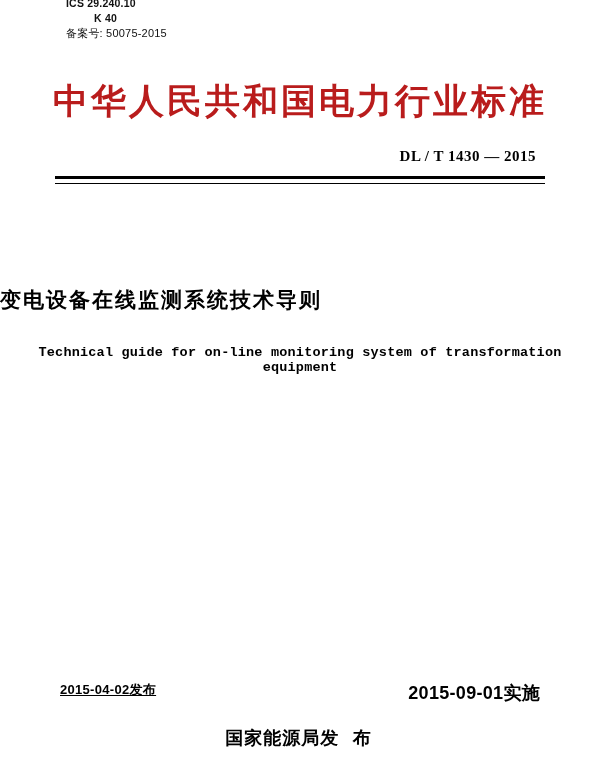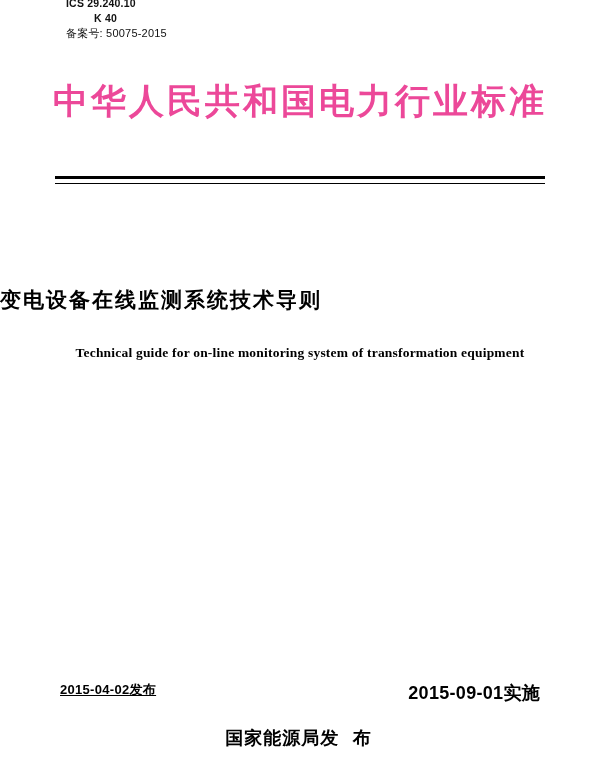--- a/index.html
+++ b/index.html
@@ -55,21 +55,21 @@
   .std-title {
     position: absolute;
     left: 0;
     right: 0;
     top: 78px;
     text-align: center;
     font-family: "DejaVu Serif", "Liberation Serif", serif;
     font-weight: bold;
     font-size: 35px;
     letter-spacing: 3px;
-    color: #ec4899;
+    color: #b91c1c;
   }
 
   
   .std-number {
     position: absolute;
     right: 64px;
     top: 148px;
     font-family: "Liberation Serif", serif;
     font-weight: bold;
     font-size: 15px;
@@ -105,21 +105,21 @@
     font-weight: bold;
     font-size: 21px;
     letter-spacing: 2px;
   }
   .doc-title-en {
     position: absolute;
     left: 0;
     right: 0;
     top: 345px;
     text-align: center;
-    font-family: Liberation Serif, serif;
+    font-family: Liberation Mono, monospace;
     font-weight: bold;
     font-size: 13.5px;
     letter-spacing: 0.2px;
   }
 
   
   .date-issue {
     position: absolute;
     left: 60px;
     top: 681px;
@@ -162,20 +162,21 @@
 
   <div class="meta">
     <div class="ics">ICS 29.240.10</div>
     <div class="k">K 40</div>
     <div class="record">备案号: 50075-2015</div>
   </div>
 
 
   <div class="std-title">中华人民共和国电力行业标准</div>
 
+  <div class="std-number">DL / T  1430 — 2015</div>
 
   <div class="rule-thick"></div>
   <div class="rule-thin"></div>
 
   <div class="doc-title">变电设备在线监测系统技术导则</div>
   <div class="doc-title-en">Technical guide for on-line monitoring system of transformation equipment</div>
 
   <div class="date-issue">2015-04-02发布</div>
   <div class="date-effective">2015-09-01实施</div>
 

